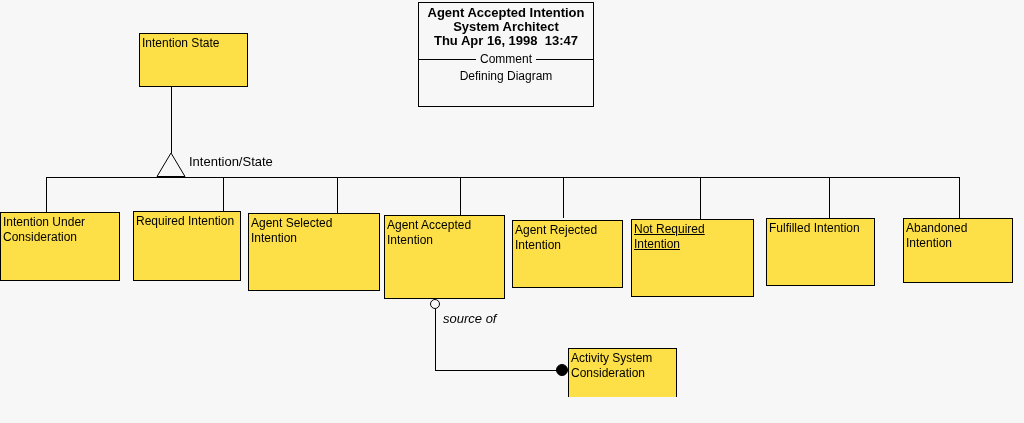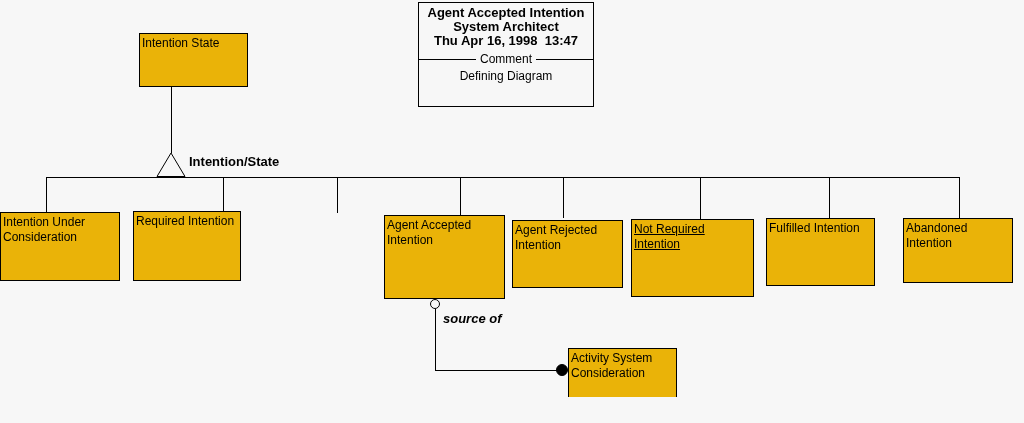--- a/index.html
+++ b/index.html
@@ -18,21 +18,21 @@
   }
   svg.wires {
     position: absolute;
     left: 0; top: 0;
     width: 1024px; height: 423px;
   }
   .entity-box {
     position: absolute;
     box-sizing: border-box;
     border: 1px solid #000;
-    background: #eab308;
+    background: #fde047;
     font-size: 12px;
     line-height: 15px;
     padding: 2px 2px 8px 2px;
     overflow: hidden;
   }
   .entity-box.oneline { white-space: nowrap; }
   .title-box {
     position: absolute;
     box-sizing: border-box;
     border: 1px solid #000;
@@ -66,21 +66,20 @@
   .title-box .comment-line {
     font-size: 12px;
     line-height: 14px;
     margin-top: 2px;
   }
   .float-label {
     position: absolute;
     font-size: 13px;
     line-height: 14px;
     white-space: nowrap;
-    font-weight: bold;
   }
   .float-label.italic { font-style: italic; }
 </style>
 </head>
 <body>
 
 <div class="canvas">
 
   <svg class="wires" viewBox="0 0 1024 423" shape-rendering="crispEdges">
 
@@ -124,20 +123,23 @@
   <div class="float-label" style="left:189px; top:155px;">Intention/State</div>
 
   <div class="entity-box" style="left:0px; top:212px; width:120px; height:69px;">
     <span>Intention Under Consideration</span>
   </div>
 
   <div class="entity-box oneline" style="left:133px; top:211px; width:108px; height:70px;">
     <span>Required Intention</span>
   </div>
 
+  <div class="entity-box" style="left:248px; top:213px; width:132px; height:78px;">
+    <span>Agent Selected Intention</span>
+  </div>
 
   <div class="entity-box" style="left:384px; top:215px; width:121px; height:84px;">
     <span>Agent Accepted Intention</span>
   </div>
 
   <div class="entity-box" style="left:512px; top:220px; width:111px; height:68px;">
     <span>Agent Rejected Intention</span>
   </div>
 
   <div class="entity-box" style="left:631px; top:219px; width:123px; height:78px;text-decoration:underline;">

